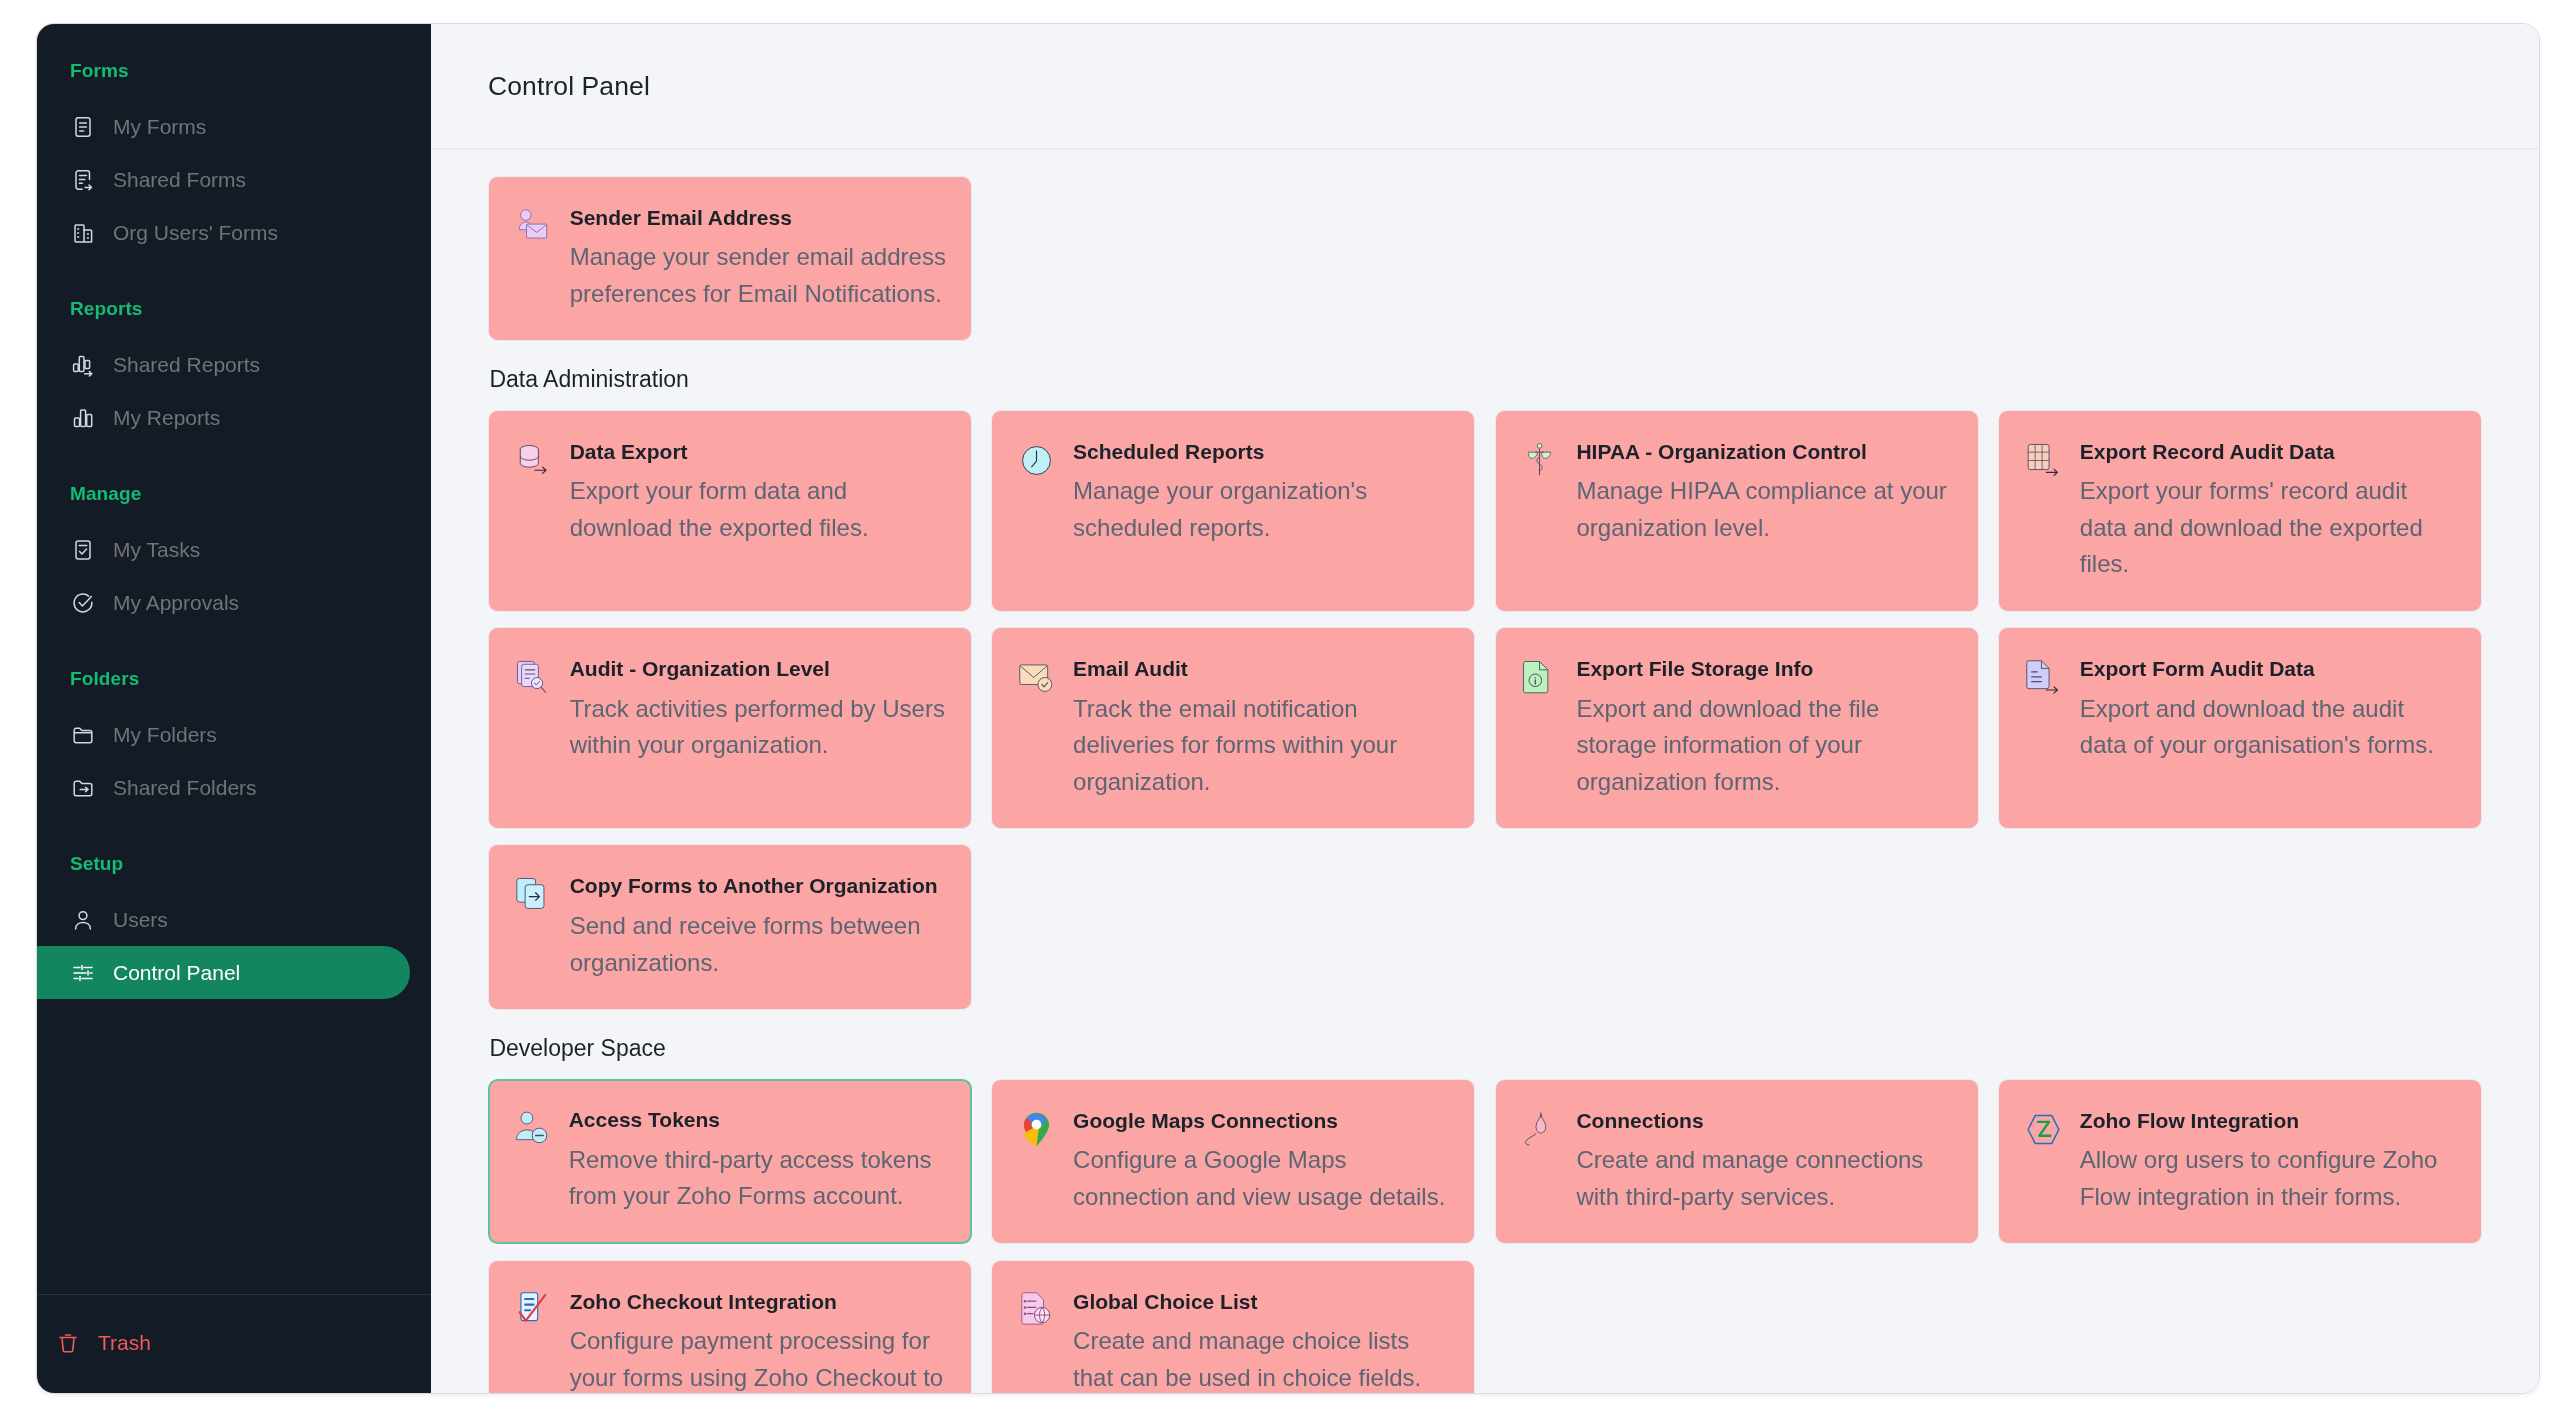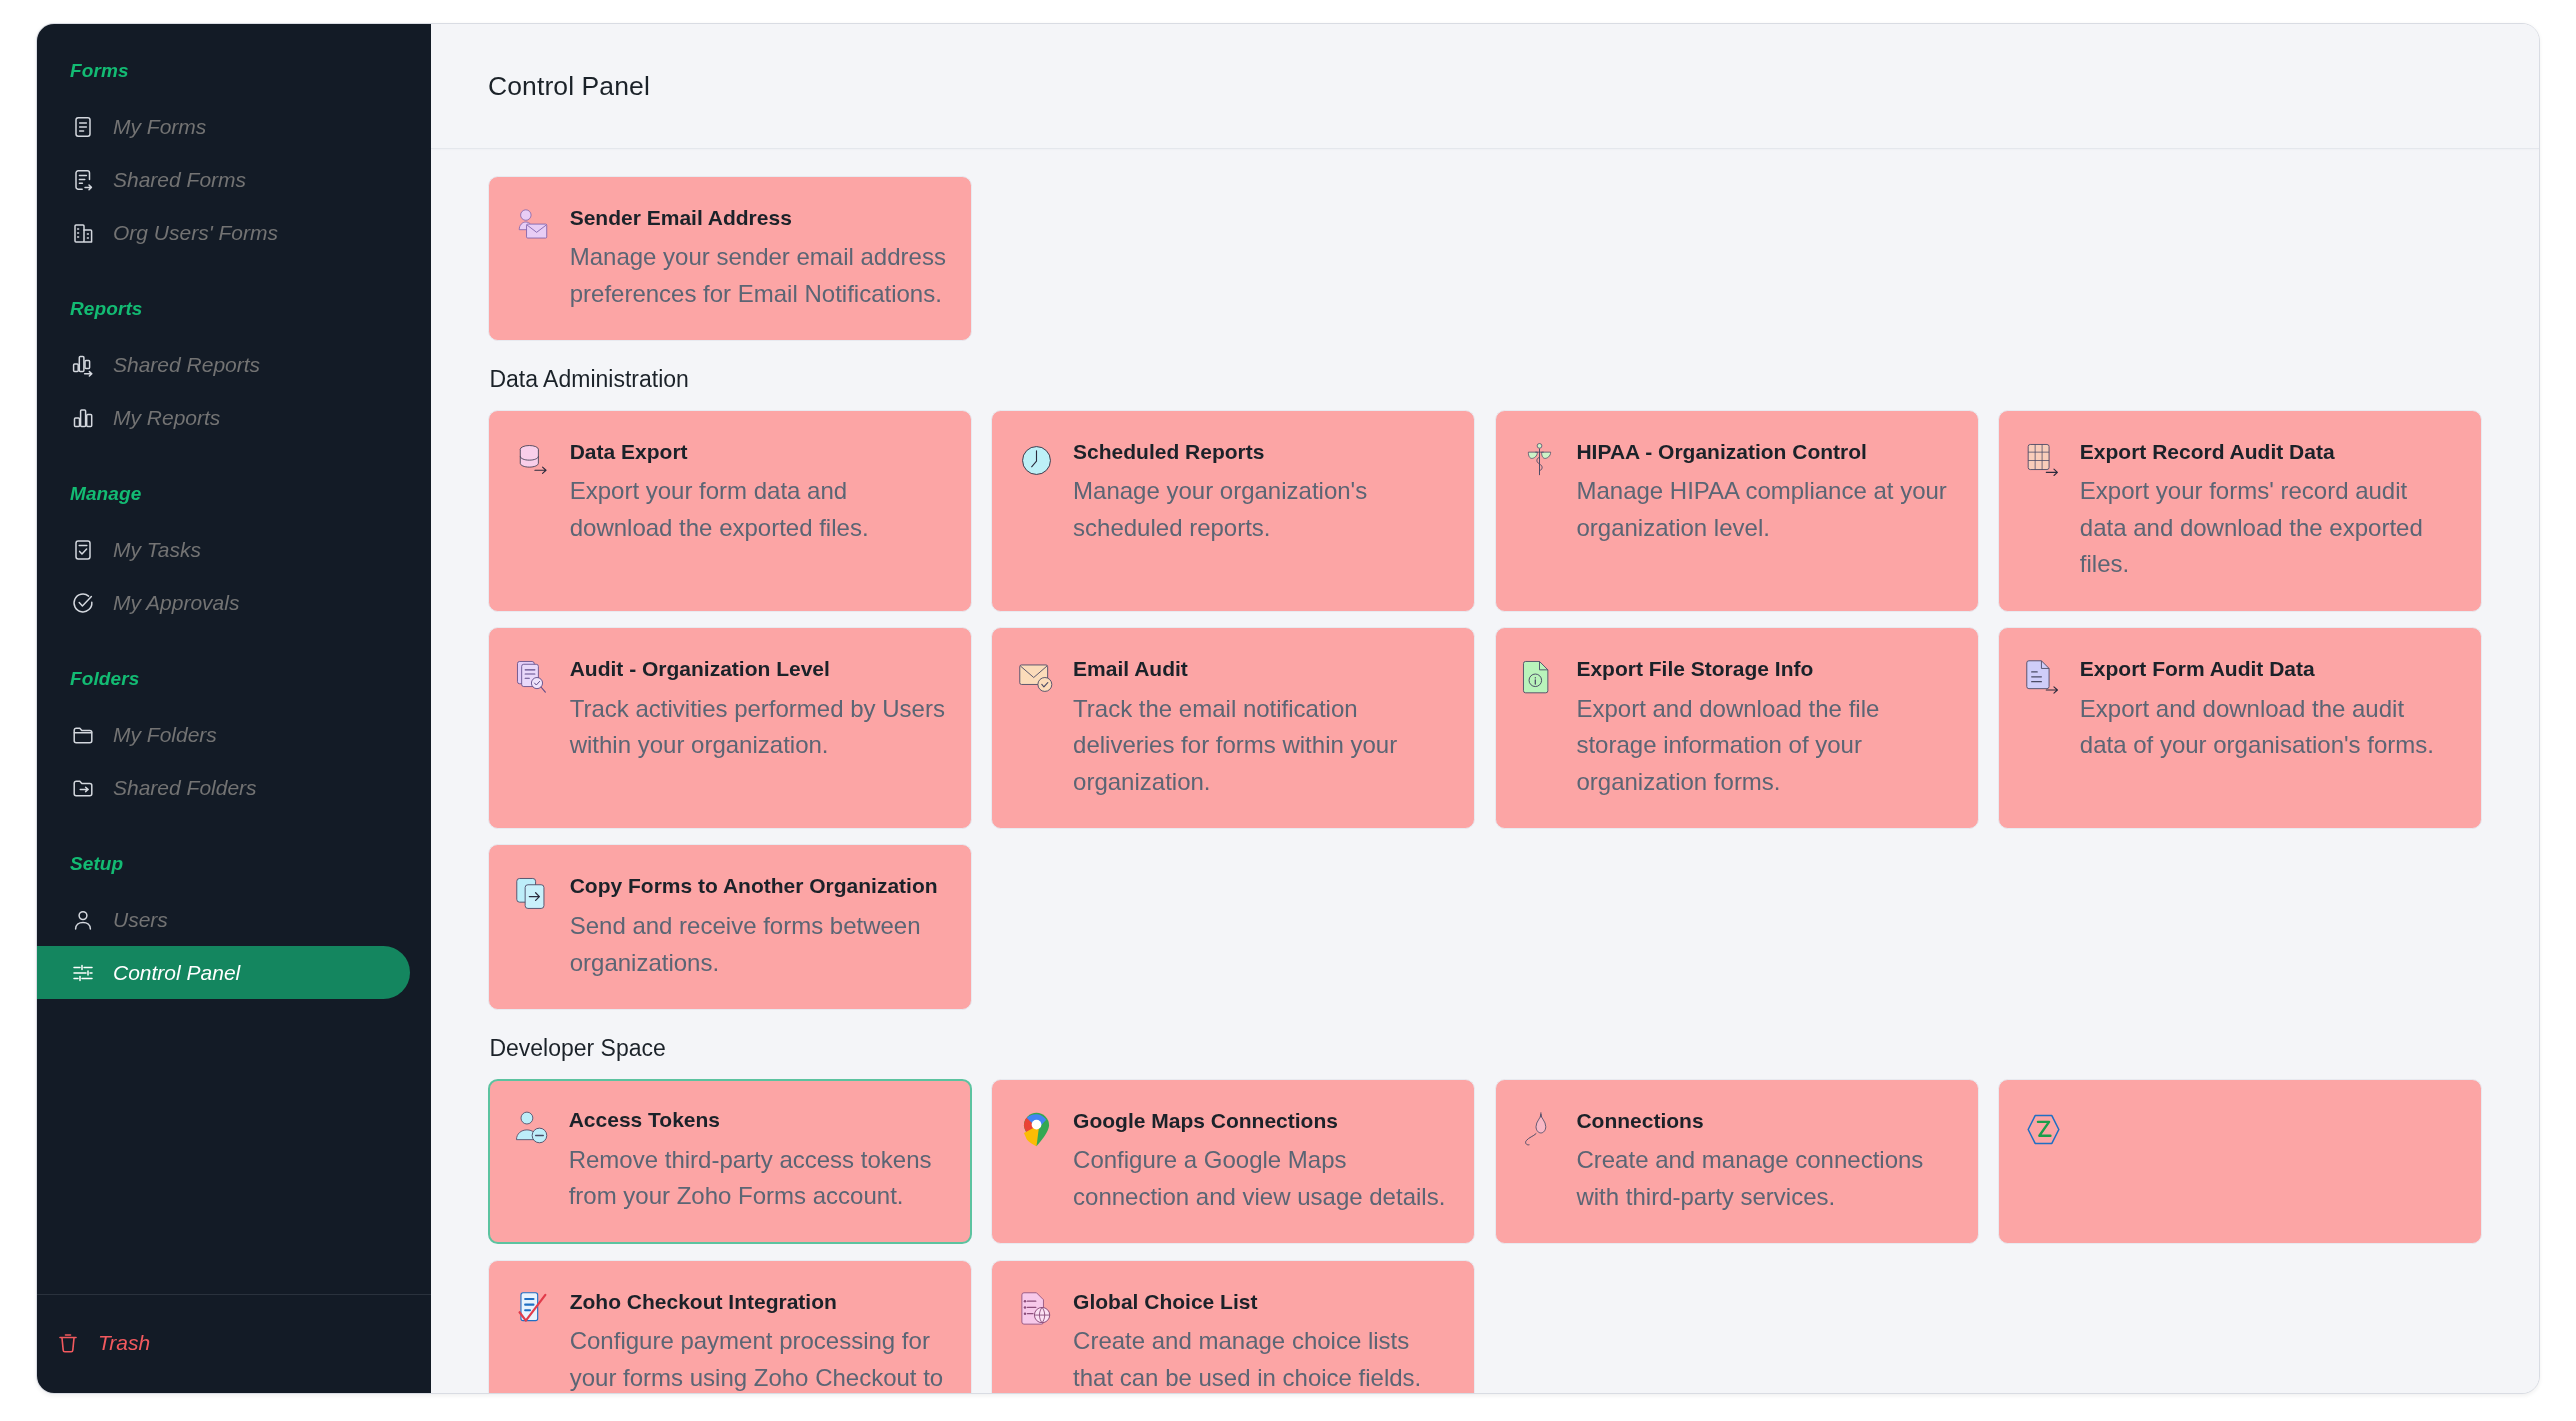--- a/index.html
+++ b/index.html
@@ -23,21 +23,20 @@
   }
 
   
   .sidebar {
     width: 394px;
     flex: 0 0 394px;
     background: #131b26;
     display: flex;
     flex-direction: column;
     position: relative;
-    font-style: italic;
   }
   .sidebar-scroll {
     flex: 1 1 auto;
     padding-top: 36px;
     overflow: hidden;
   }
   .nav-group { margin-bottom: 4.2px; }
   .nav-group-title {
     color: #13bb73;
     font-size: 19px;
@@ -516,20 +515,24 @@
                 <div class="card-desc">Create and manage connections with third-party services.</div>
               </div>
             </div>
             <div class="card">
               <div class="card-icon">
                 <svg viewBox="0 0 56 56">
                   <path d="M16 8h24l10 20-10 20H16L6 28z" fill="none" stroke="#1f6fc4" stroke-width="2.2" stroke-linejoin="round"></path>
                   <path d="M20 17h16l-14 20h16" fill="none" stroke="#1a9e4b" stroke-width="3.4" stroke-linecap="round" stroke-linejoin="round"></path>
                 </svg>
               </div>
+              <div class="card-text">
+                <div class="card-title">Zoho Flow Integration</div>
+                <div class="card-desc">Allow org users to configure Zoho Flow integration in their forms.</div>
+              </div>
             </div>
             <div class="card">
               <div class="card-icon">
                 <svg viewBox="0 0 56 56">
                   <rect x="10" y="4" width="24" height="40" rx="3" fill="#e8f2fd" stroke="#1f6fc4" stroke-width="1.6"></rect>
                   <path d="M16 13h12M16 21h12M16 29h7" stroke="#1f6fc4" stroke-width="3" stroke-linecap="round"></path>
                   <path d="M8 32l9 12L45 7" fill="none" stroke="#e23b4a" stroke-width="3.2" stroke-linecap="round" stroke-linejoin="round"></path>
                 </svg>
               </div>
               <div class="card-text">

